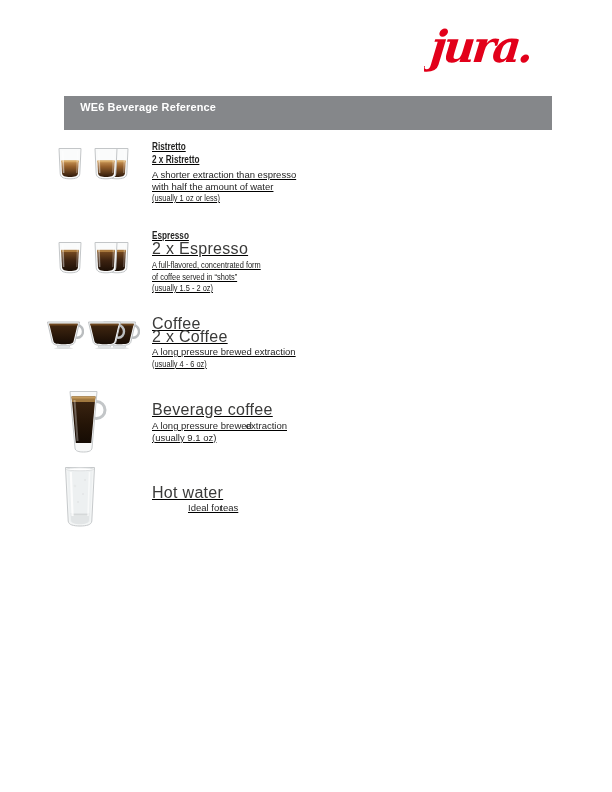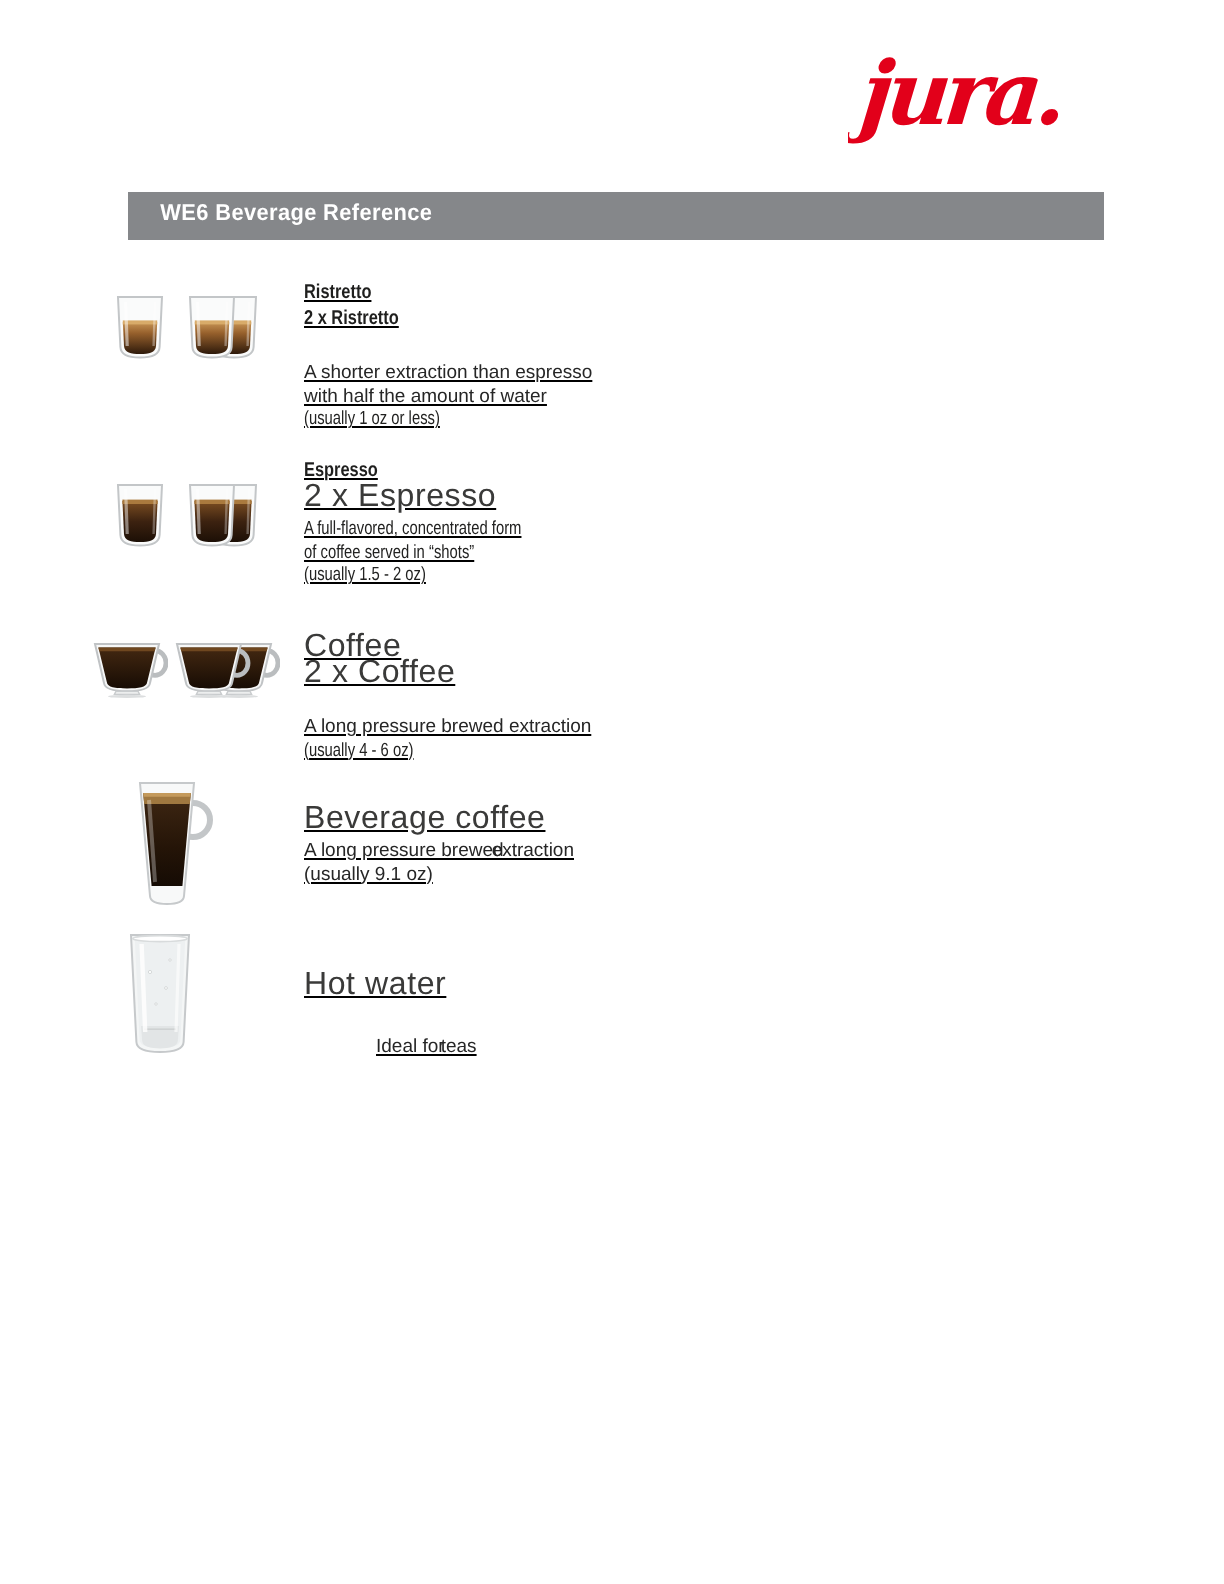--- a/index.html
+++ b/index.html
@@ -6,21 +6,21 @@
   .page {
     position:relative; width:612px; height:792px; background:#ffffff;
     font-family:"Liberation Sans", sans-serif; overflow:hidden;
   }
 
   
   .logo { position:absolute; top:16px; right:56px; width:132px; height:62px; }
 
   
   .header-bar {
-    position:absolute; left:64px; top:96px; width:488px; height:24px;
+    position:absolute; left:64px; top:96px; width:488px; height:34px;
     background:#85878a;
   }
   .header-bar .hdr-label {
     display:inline-block; color:#ffffff; font-size:11.5px; font-weight:bold;
     line-height:22px; padding-left:17px; transform:scaleX(0.95);
     transform-origin:left center; white-space:nowrap; letter-spacing:0.2px;
   }
 
   
   .img { position:absolute; }
@@ -50,23 +50,23 @@
     font-size:16px; font-weight:normal; color:#3a3a39; line-height:13px;
     letter-spacing:0.3px; white-space:nowrap;
   }
   .d-norm {
     font-size:9.5px; color:#262626; line-height:11.5px; white-space:nowrap;
   }
   .d-cond {
     font-size:9.5px; color:#222221; line-height:11.5px; white-space:nowrap;
     transform:scaleX(0.78); transform-origin:left center;
   }
-  .gap3 { margin-top:15px; }
+  .gap3 { margin-top:3px; }
   .gap4 { margin-top:4px; }
-  .gap1 { margin-top:19px;padding-left:36px; }
+  .gap1 { margin-top:3px;padding-left:36px; }
   .overlap-big { margin-left:-6px;margin-top:13px; }
   .overlap-sm  { margin-left:-2px; }
 
   .defs-holder { position:absolute; width:0; height:0; overflow:hidden; }
 </style>
 </head>
 <body>
 
 <div class="page">
 

